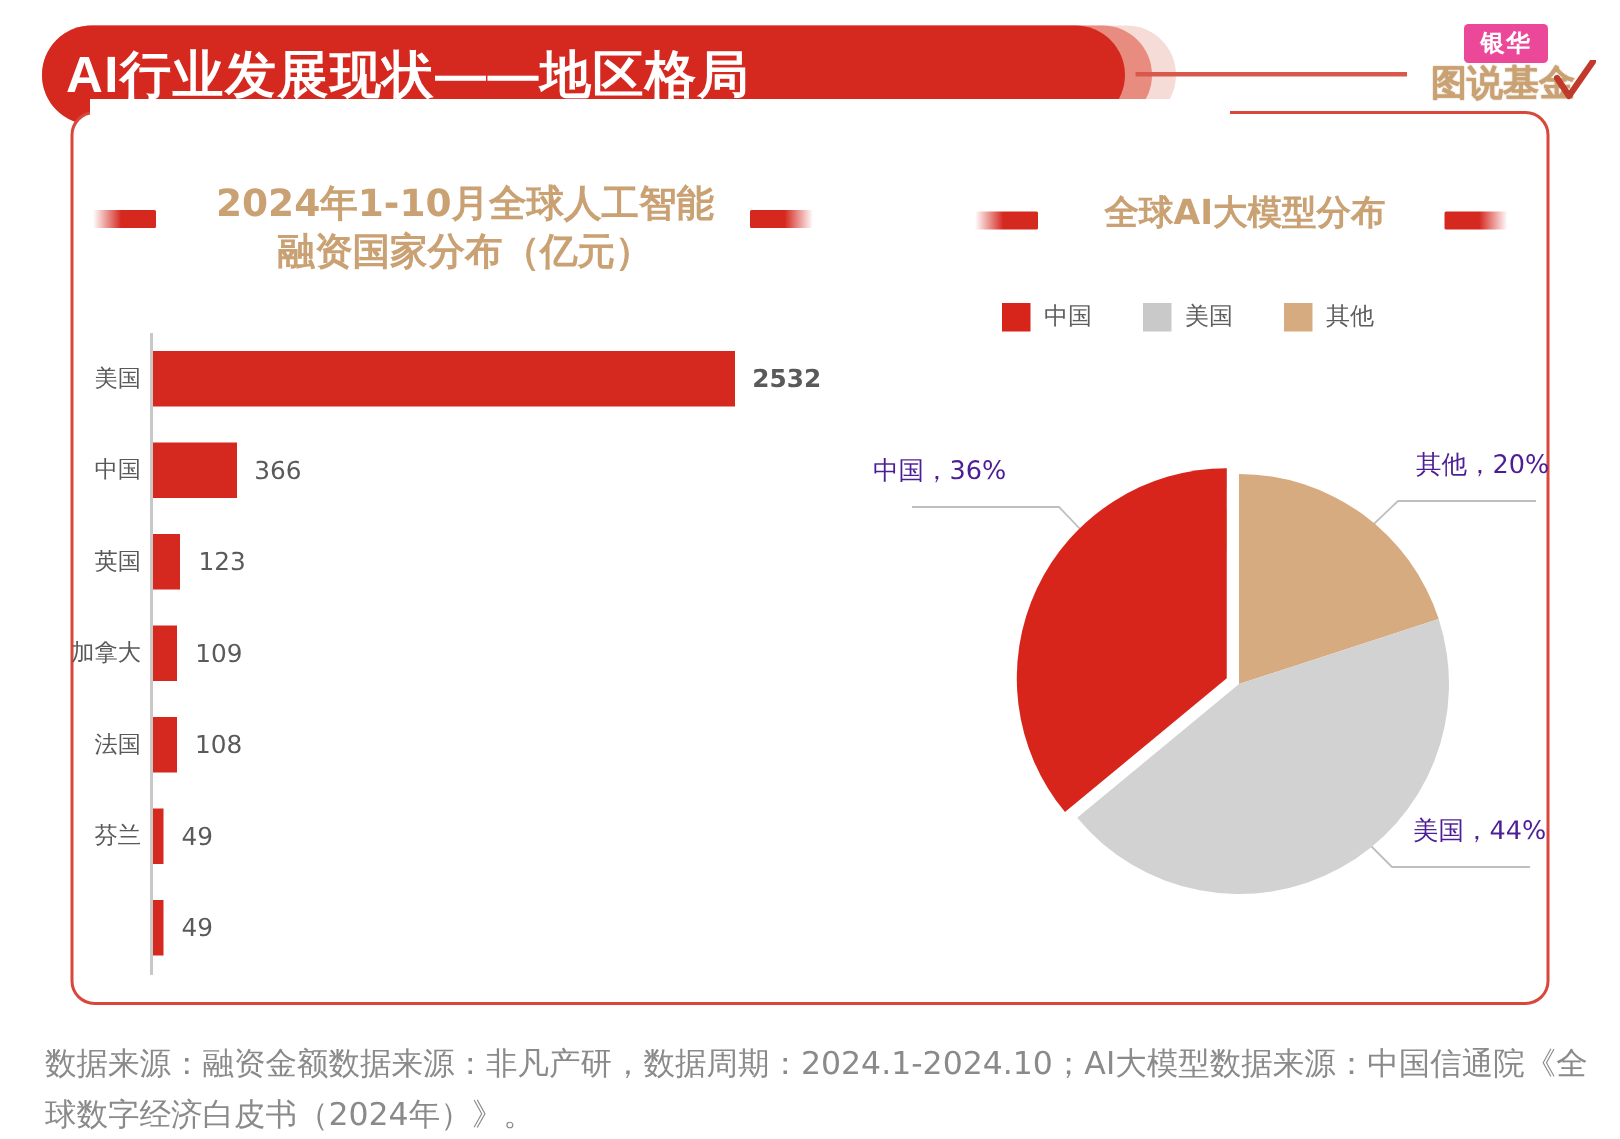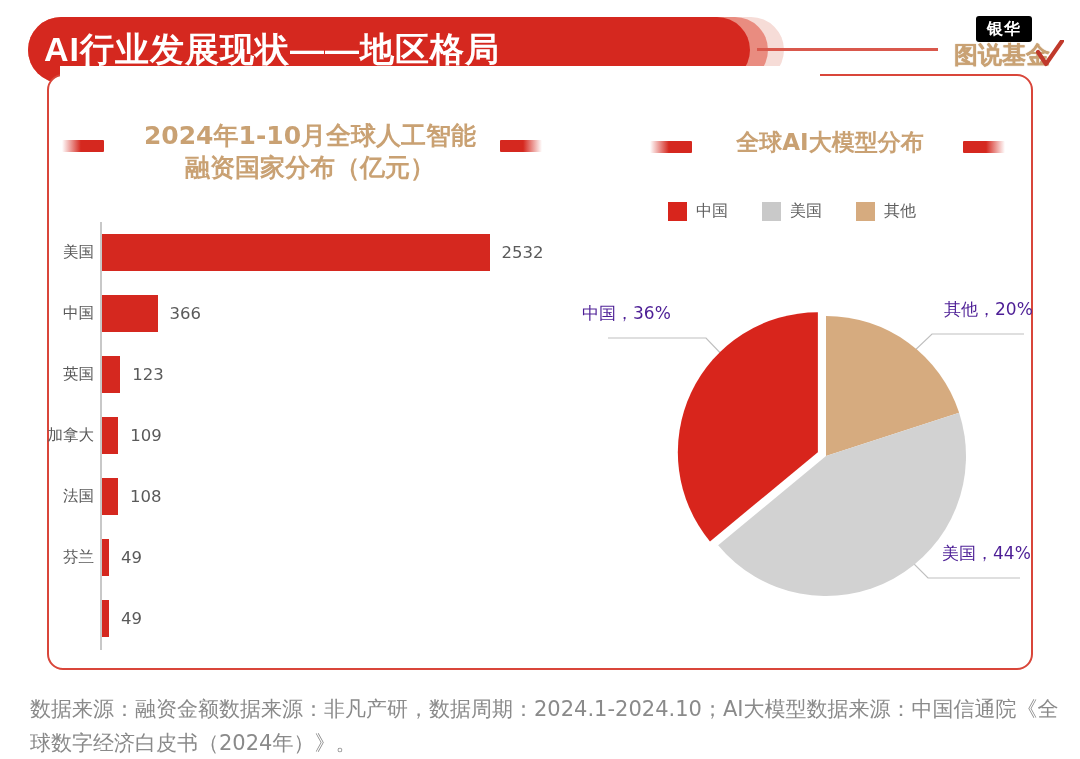--- a/index.html
+++ b/index.html
@@ -26,21 +26,21 @@
   }
   .banner-rule{
     position:absolute; left:757px; top:48px; width:181px; height:3px;
     background:#d9584c;
   }
 
   
   .logo{ position:absolute; left:952px; top:16px; width:108px; height:68px; }
   .logo-top{
     position:absolute; left:24px; top:0px; width:56px; height:26px;
-    background:#000000; border-radius:3px;
+    background:#ec4899; border-radius:3px;
     display:flex; align-items:center; justify-content:center;
     color:#fff; font-size:16px; font-weight:bold;
     font-family:"DejaVu Sans","Liberation Sans",sans-serif;
     letter-spacing:1px;
   }
   .logo-bot{
     position:absolute; left:0px; top:24px; width:100px; height:30px;
     display:flex; align-items:center; justify-content:center;
     color:#c9a173; font-size:24px; font-weight:bold;
     font-family:"DejaVu Sans","Liberation Sans",sans-serif;
@@ -163,21 +163,21 @@
   <div class="ctitle ctitle-right">全球AI大模型分布</div>
   <div class="dash dash-r1"></div>
   <div class="dash dash-r dash-r2"></div>
 
   <div class="bar-chart">
     <div class="bar-axis"></div>
     <div id="bar-rows">
         <div class="bar-row" style="top: 0px;">
           <div class="bar-cat">美国</div>
           <div class="bar-fill" style="width: 388px;"></div>
-          <div class="bar-val" style="left: 471.5px;">2532</div>
+          <div class="bar-val" style="left: 471.5px; font-weight: bold;">2532</div>
         </div>
         <div class="bar-row" style="top: 61px;">
           <div class="bar-cat">中国</div>
           <div class="bar-fill" style="width: 56.0853px;"></div>
           <div class="bar-val" style="left: 139.585px; text-align: center;">366</div>
         </div>
         <div class="bar-row" style="top: 122px;">
           <div class="bar-cat">英国</div>
           <div class="bar-fill" style="width: 18.8483px;"></div>
           <div class="bar-val" style="left: 102.348px;">123</div>

